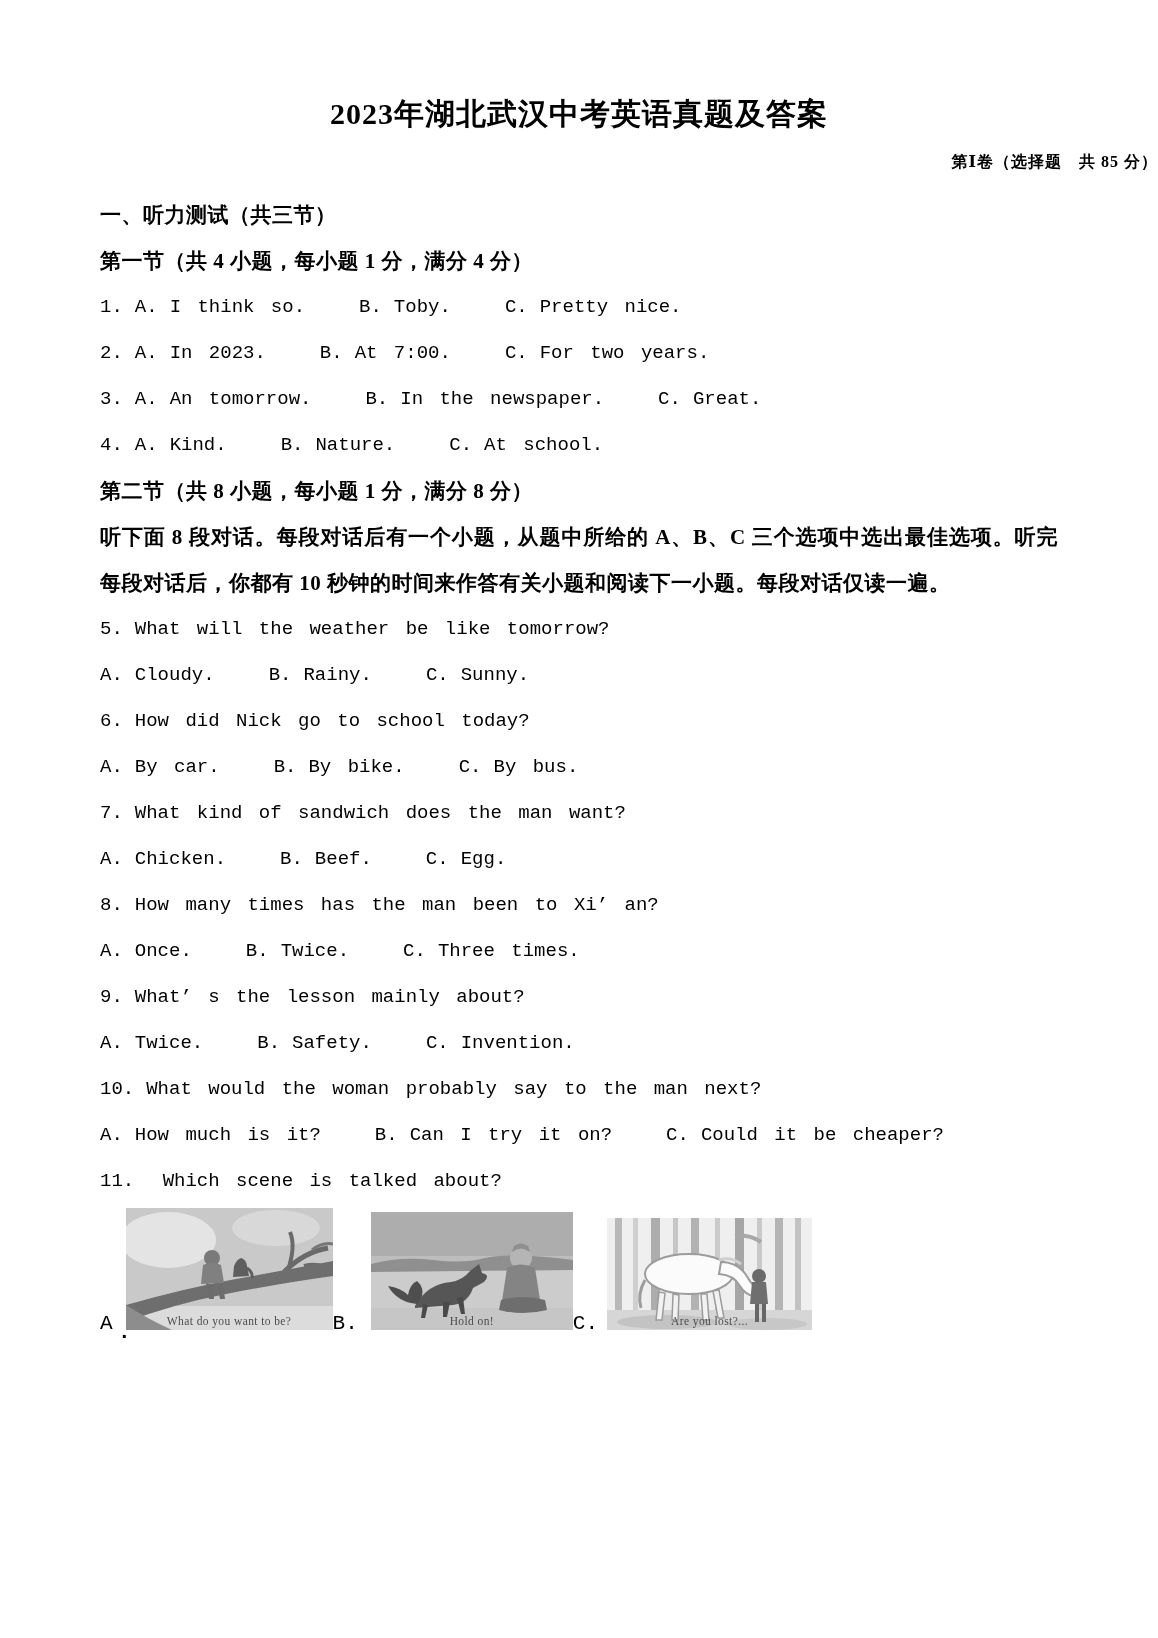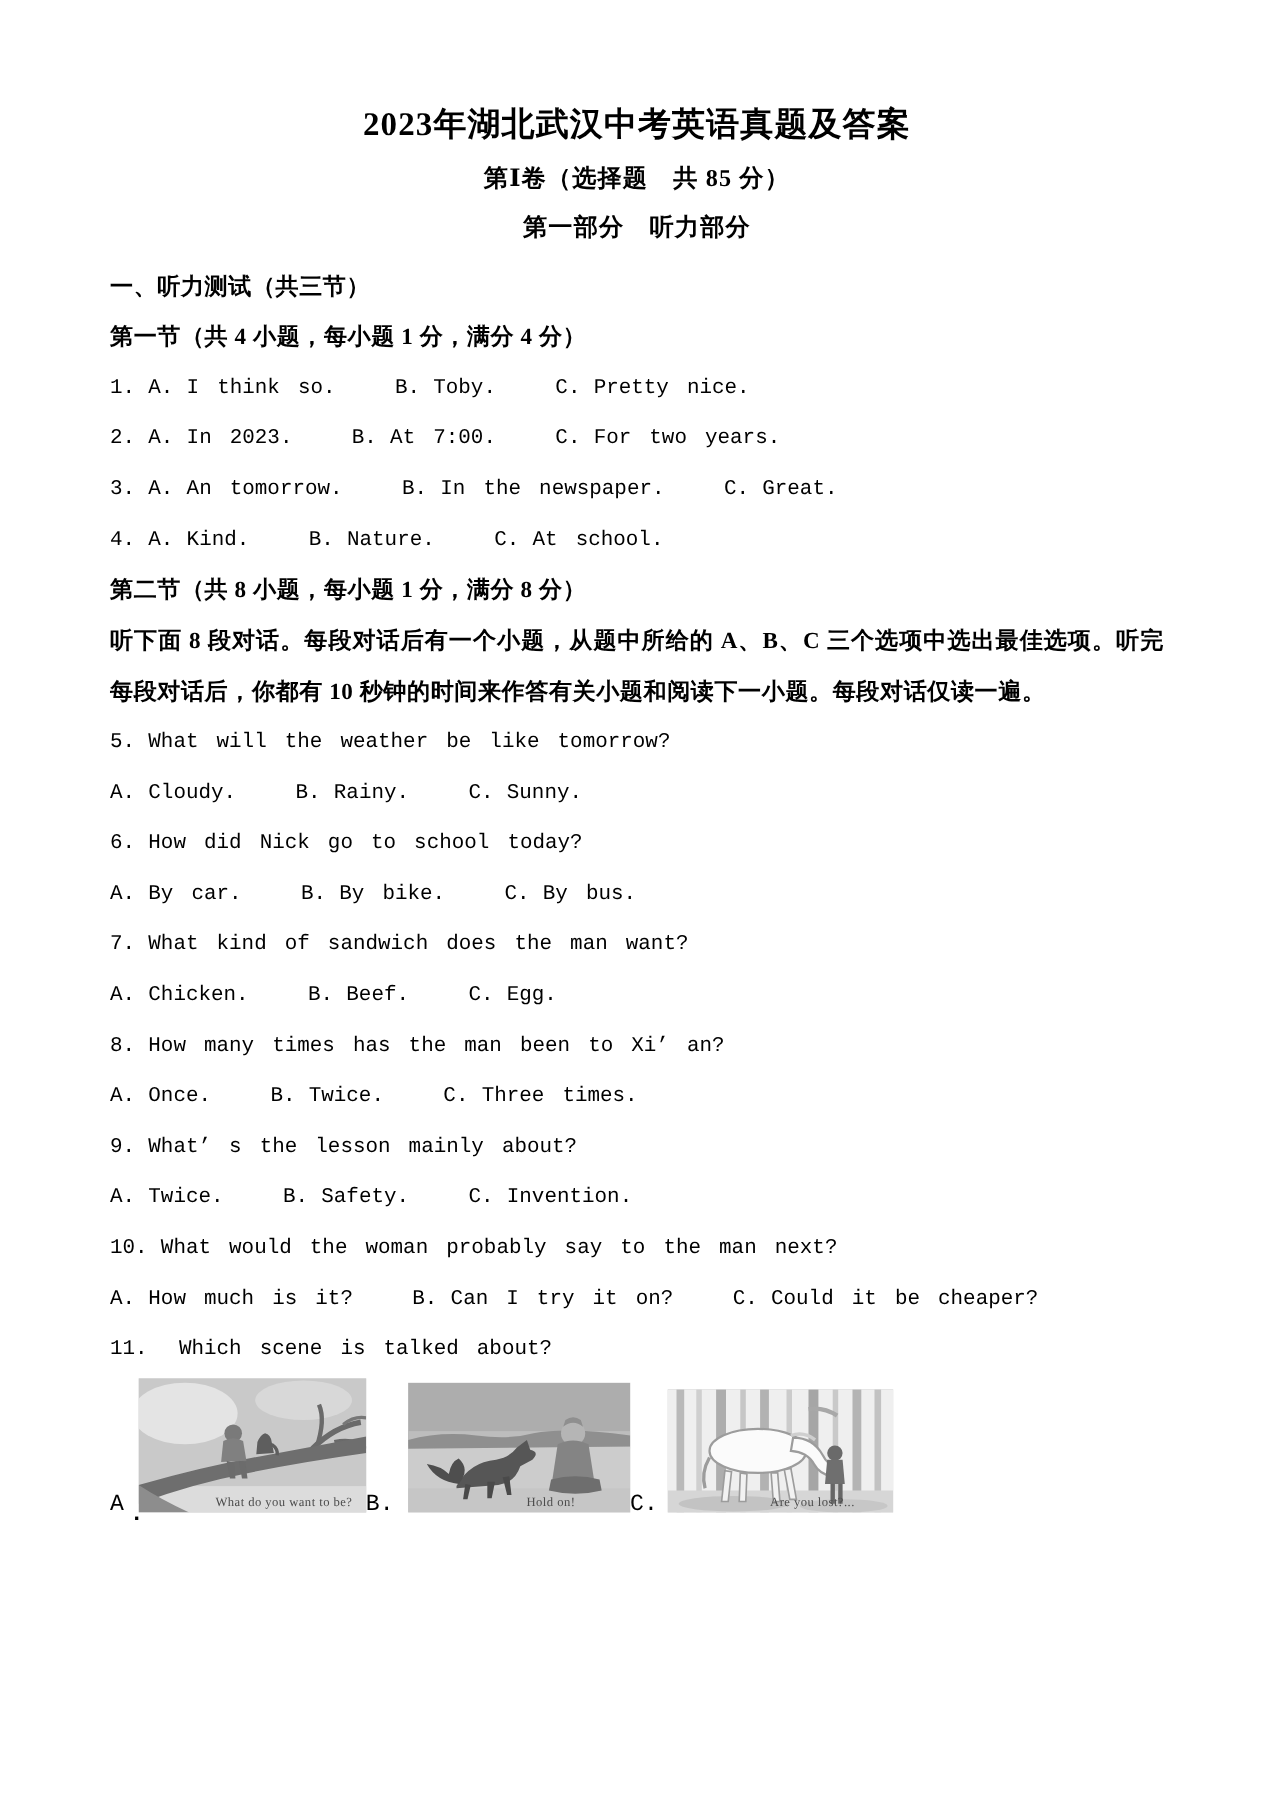--- a/index.html
+++ b/index.html
@@ -11,23 +11,23 @@
   .page { position: relative; width: 1158px; height: 1276px; }
 
   .doc-title {
     padding-top: 96px; margin: 0;
     text-align: center;
     font-family: "Liberation Serif", "DejaVu Serif", serif;
     font-weight: bold; font-size: 30px; line-height: 36px;
     letter-spacing: 1px;
   }
   .vol-heading, .part-heading {
-    margin: 0; text-align: center;
-    font-family: "Liberation Serif", "DejaVu Serif", serif;
-    font-weight: bold; font-size: 22px; line-height: 26px;
+    margin: 0; text-align: right;
+    font-family: "Liberation Serif", "DejaVu Serif", serif;
+    font-weight: bold; font-size: 16px; line-height: 26px;
     letter-spacing: 1px;
   }
   .vol-heading { margin-top: 17px; }
   .part-heading { margin-top: 19px; }
 
   .content { margin: 17px 100px 0 100px; width: 958px; }
 
   .line { line-height: 46px; white-space: nowrap; }
   .para { line-height: 46px; text-align: justify; }
 
@@ -60,36 +60,35 @@
   .fig-label.lc { margin-right: 9px; }
   figure.scene { position: relative; margin: 0; overflow: hidden; background: #d2d2d2; }
   .scene-a { width: 207px; height: 122px; margin-right: 41px; }
   .scene-b { width: 202px; height: 118px; margin-right: 10px; }
   .scene-c { width: 205px; height: 112px; }
   .scene svg { display: block; width: 100%; height: 100%; }
   .scene-caption {
     position: absolute; left: 0; bottom: 3px; width: 100%;
     text-align: center;
     font-family: "Liberation Serif", "DejaVu Serif", serif;
-    font-size: 11.5px; color: #4c4c4c; letter-spacing: 0.4px; padding-left: 29px;
+    font-size: 11.5px; color: #4c4c4c; letter-spacing: 0.4px;
   }
   .trailing {
     margin-left: 18px; margin-top: -8px;
     font-family: "Liberation Mono", "DejaVu Sans Mono", monospace;
     font-size: 21px; line-height: 21px; font-weight: bold;
   }
 </style>
 </head>
 <body>
 
 <div class="page">
 
   <h1 class="doc-title">2023年湖北武汉中考英语真题及答案</h1>
   <h2 class="vol-heading">第Ⅰ卷（选择题　共 85 分）</h2>
-  <h2 class="part-heading">第一部分　听力部分</h2>
 
   <div class="content">
 
     <div class="line zh">一、听力测试（共三节）</div>
 
     <div class="line zh">第一节（共 4 小题，每小题 1 分，满分 4 分）</div>
 
     <div id="p1q">
         <div class="line en"><span class="q-num">1.</span><span class="opt"><span class="opt-label">A.</span><span class="opt-text">I think so.</span></span><span class="opt"><span class="opt-label">B.</span><span class="opt-text">Toby.</span></span><span class="opt"><span class="opt-label">C.</span><span class="opt-text">Pretty nice.</span></span></div>
         <div class="line en"><span class="q-num">2.</span><span class="opt"><span class="opt-label">A.</span><span class="opt-text">In 2023.</span></span><span class="opt"><span class="opt-label">B.</span><span class="opt-text">At 7:00.</span></span><span class="opt"><span class="opt-label">C.</span><span class="opt-text">For two years.</span></span></div>

